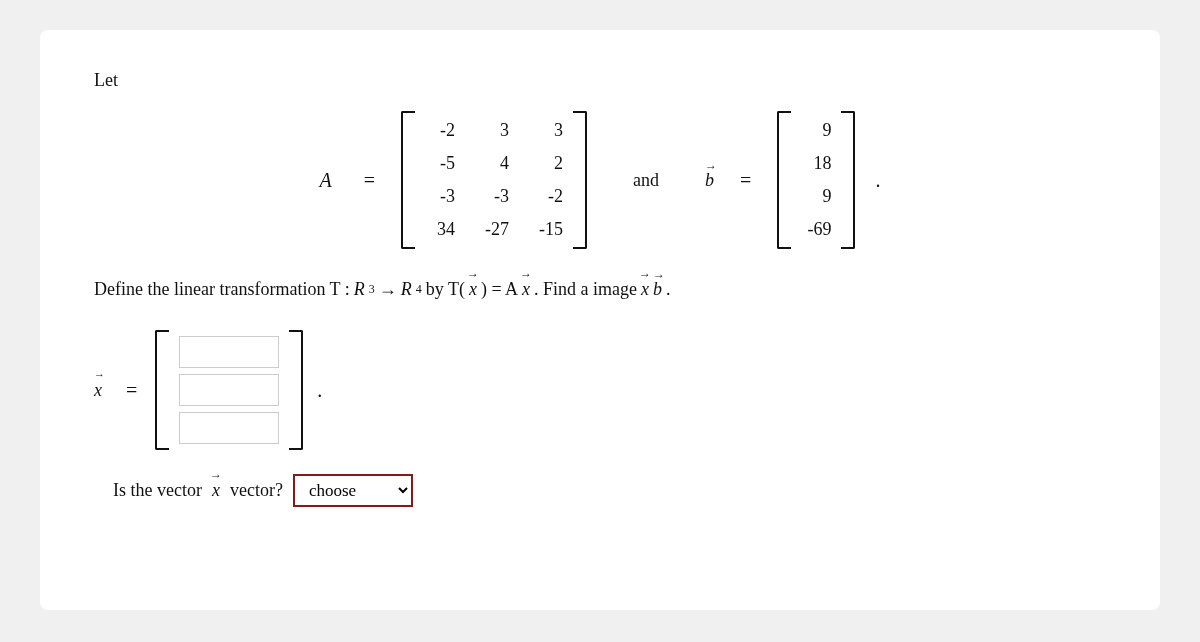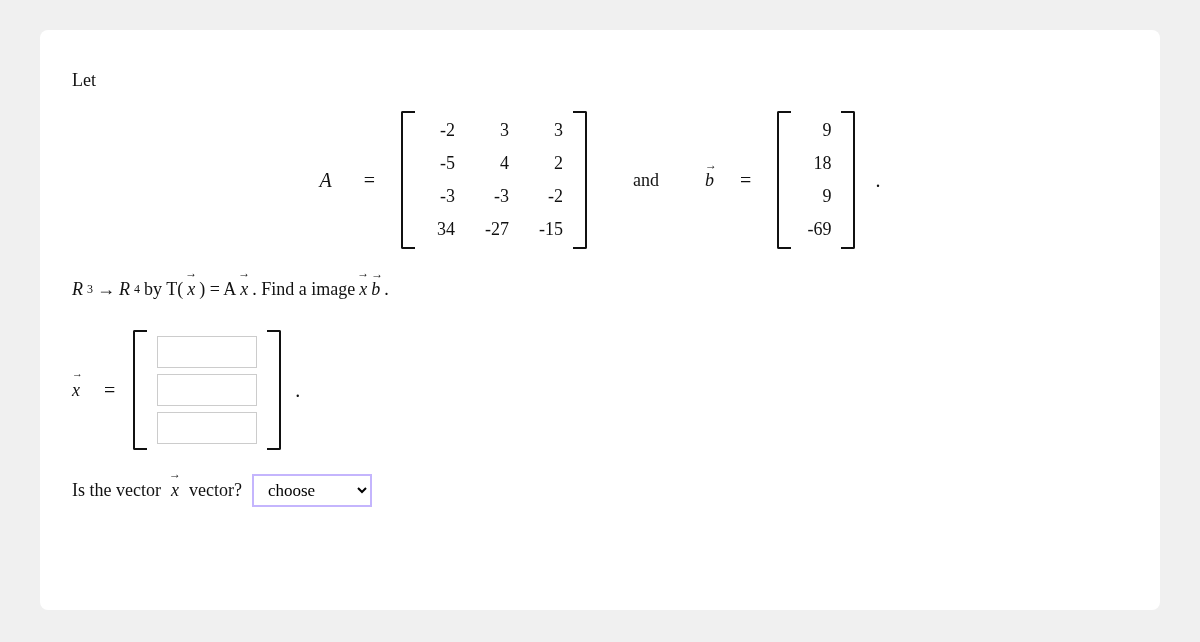--- a/index.html
+++ b/index.html
@@ -13,21 +13,21 @@
       display: flex;
       align-items: flex-start;
       padding: 30px 40px;
     }
 
     .page-container {
       width: 1120px;
       min-height: 580px;
       background: #ffffff;
       border-radius: 8px;
-      padding: 40px 32px;
+      padding: 40px 54px;
       position: relative;
     }
 
     .let-label {
       font-size: 18px;
       margin-bottom: 20px;
     }
 
     
     .matrix-row {
@@ -200,24 +200,25 @@
       margin-left: 4px;
     }
 
     
     .unique-row {
       display: flex;
       align-items: center;
       gap: 10px;
       margin-top: 10px;
       font-size: 18px;
+      margin-left: 19px;
     }
 
     .choose-select {
-      border: 2px solid #c4b5fd;
+      border: 2px solid #7f1d1d;
       padding: 4px 10px;
       font-size: 17px;
       font-family: inherit;
       background: #fff;
       cursor: pointer;
       outline: none;
       min-width: 120px;
     }
 
     sup {
@@ -274,20 +275,21 @@
           <div class="matrix-cell">9</div>
           <div class="matrix-cell">-69</div>
         </div>
       <div class="bracket-right"></div>
     </div>
 
     <span class="dot-period">.</span>
   </div>
 
   <div class="definition-text">
+    <span>Define the linear transformation T : </span>
     <span class="math-italic">R</span>
       <sup>3</sup>
     <span> → </span>
     <span class="math-italic">R</span>
       <sup>4</sup>
     <span> by T(</span>
       <span class="arrow-over math-italic">x</span>
       <span>) = A</span>
       <span class="arrow-over math-italic">x</span>
       <span>. Find a image </span>

